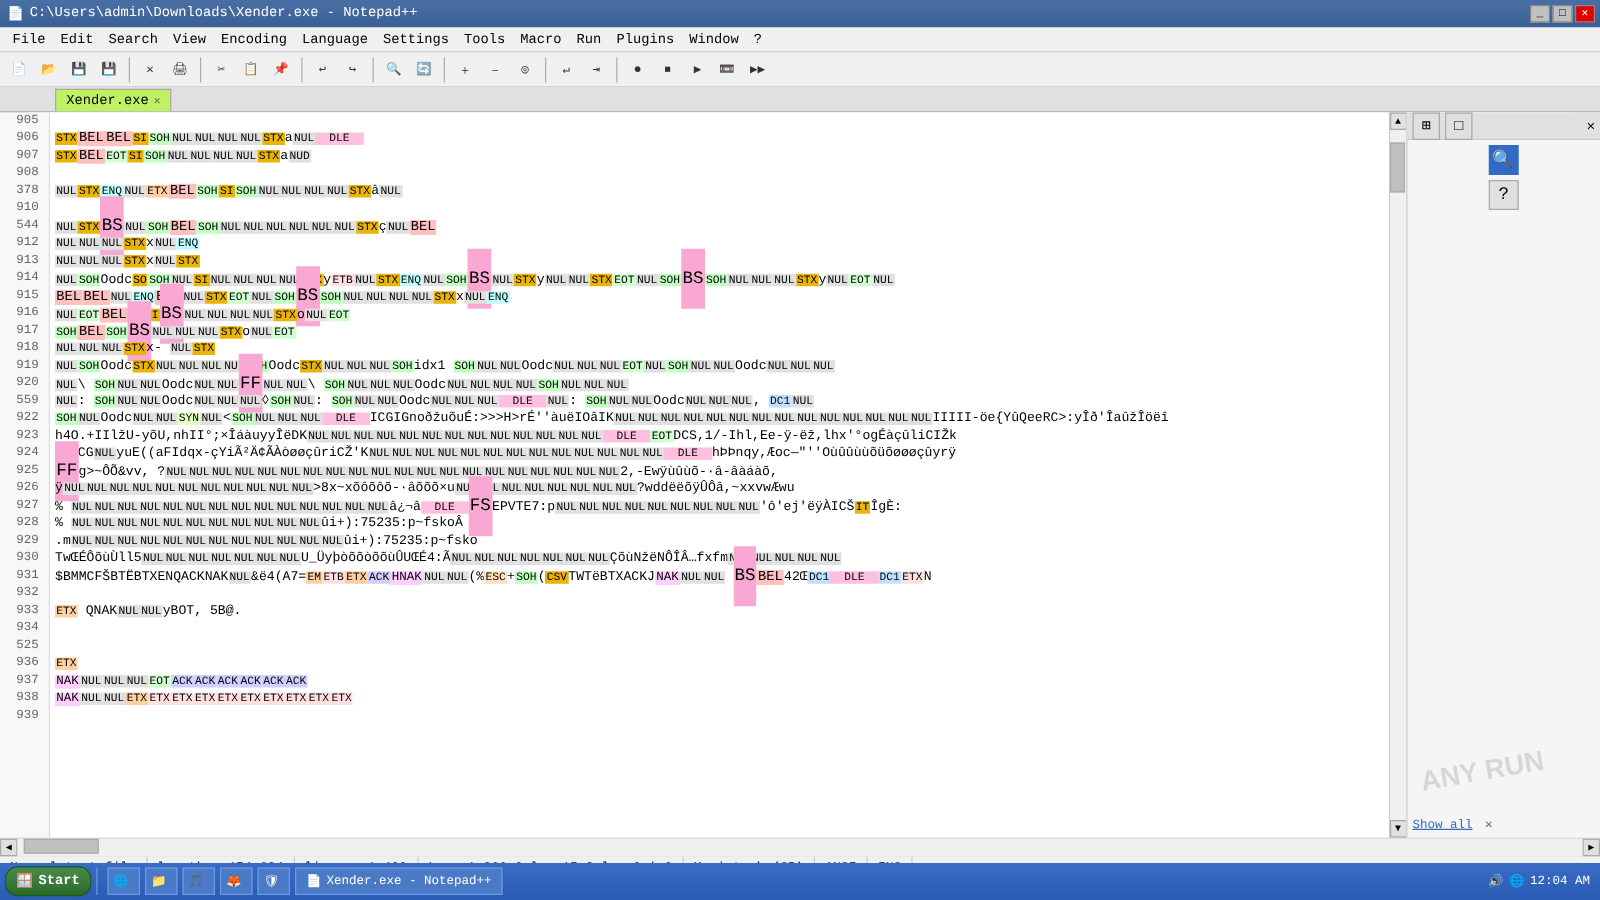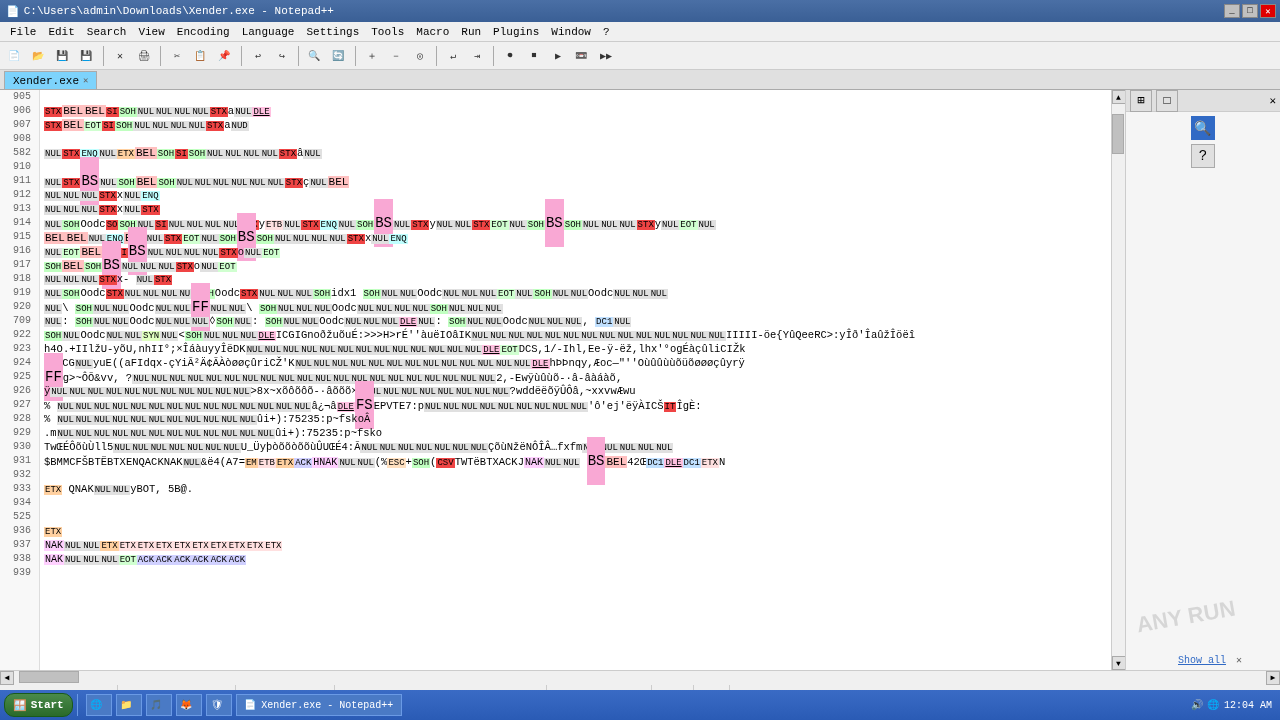--- a/index.html
+++ b/index.html
@@ -77,21 +77,21 @@
     .tab {
       background: #d4d0c8;
       border: 1px solid #aaa;
       border-bottom: none;
       padding: 1px 8px;
       font-size: 11px;
       cursor: pointer;
       height: 18px;
       display: flex; align-items: center; gap: 4px;
     }
-    .tab.active { background: #7dd3fc; }
+    .tab.active { background: #bef264; margin-left: 40px; }
     .tab-close { font-size: 9px; color: #666; cursor: pointer; }
 
     
     .line-numbers {
       background: #f8f8f8;
       border-right: 1px solid #ddd;
       padding: 0 4px;
       font-size: 11px;
       color: #666;
       min-width: 40px;
@@ -269,31 +269,31 @@
       margin-left: auto;
       display: flex;
       align-items: center;
       gap: 4px;
       padding-right: 4px;
     }
     .tray-item { color: white; font-size: 10px; cursor: pointer; }
 
     
     .nul { background: #e0e0e0; color: #000; font-size: 9px; padding: 0 1px; }
-    .stx { background: #ef4444; color: #000; font-size: 9px; padding: 0 1px; }
+    .stx { background: #eab308; color: #000; font-size: 9px; padding: 0 1px; }
     .bel { background: #ffc0c0; color: #000; font-size: 11px; padding: 0 1px; }
     .soh { background: #c0ffc0; color: #000; font-size: 9px; padding: 0 1px; }
     .etx { background: #ffd0a0; color: #000; font-size: 9px; padding: 0 1px; }
     .ack { background: #d0d0ff; color: #000; font-size: 9px; padding: 0 1px; }
     .nak { background: #ffd0ff; color: #000; font-size: 10px; padding: 0 1px; }
     .eot { background: #d0ffd0; color: #000; font-size: 9px; padding: 0 1px; }
     .esc { background: #ffe0c0; color: #000; font-size: 9px; padding: 0 1px; }
     .enq { background: #c0ffff; color: #000; font-size: 9px; padding: 0 1px; }
     .bs  { background: #f9a8d4; color: #000; font-size: 14px; padding: 16px 1px; }
-    .dle { background: #ffc0e0; color: #000; font-size: 9px; padding: 0 1px; text-decoration: underline; }
+    .dle { background: #ffc0e0; color: #000; font-size: 9px; padding: 0 11px; }
     .dc1 { background: #c0e0ff; color: #000; font-size: 9px; padding: 0 1px; }
     .syn { background: #e0ffc0; color: #000; font-size: 9px; padding: 0 1px; }
     .etb { background: #ffe0e0; color: #000; font-size: 9px; padding: 0 1px; }
   </style>
 </head>
 <body>
 
 <div class="title-bar">
   <span style="font-size:11px; padding-left:2px;">📄</span>
   <span class="title-bar-text">C:\Users\admin\Downloads\Xender.exe - Notepad++</span>
@@ -360,33 +360,33 @@
   </div>
 </div>
 
 <div style="display:flex; height: calc(720px - 22px - 20px - 28px - 20px - 20px - 30px); background:#fff;border-radius:23px;">
 
   <div class="line-numbers">
     <div class="line-number">905</div>
     <div class="line-number">906</div>
     <div class="line-number">907</div>
     <div class="line-number">908</div>
-    <div class="line-number">582</div>
+    <div class="line-number">378</div>
     <div class="line-number">910</div>
-    <div class="line-number">911</div>
+    <div class="line-number">544</div>
     <div class="line-number">912</div>
     <div class="line-number">913</div>
     <div class="line-number">914</div>
     <div class="line-number">915</div>
     <div class="line-number">916</div>
     <div class="line-number">917</div>
     <div class="line-number">918</div>
     <div class="line-number">919</div>
     <div class="line-number">920</div>
-    <div class="line-number">709</div>
+    <div class="line-number">559</div>
     <div class="line-number">922</div>
     <div class="line-number">923</div>
     <div class="line-number">924</div>
     <div class="line-number">925</div>
     <div class="line-number">926</div>
     <div class="line-number">927</div>
     <div class="line-number">928</div>
     <div class="line-number">929</div>
     <div class="line-number">930</div>
     <div class="line-number">931</div>
@@ -461,23 +461,23 @@
       <div class="code-line">&nbsp;</div>
 
       <div class="code-line"><span class="etx">ETX</span> QNAK<span class="nul">NUL</span><span class="nul">NUL</span>yBOT, 5B@.</div>
 
       <div class="code-line">&nbsp;</div>
 
       <div class="code-line">&nbsp;</div>
 
       <div class="code-line"><span class="etx">ETX</span></div>
 
+      <div class="code-line"><span class="nak">NAK</span><span class="nul">NUL</span><span class="nul">NUL</span><span class="nul">NUL</span><span class="eot">EOT</span><span class="ack">ACK</span><span class="ack">ACK</span><span class="ack">ACK</span><span class="ack">ACK</span><span class="ack">ACK</span><span class="ack">ACK</span></div>
+
       <div class="code-line"><span class="nak">NAK</span><span class="nul">NUL</span><span class="nul">NUL</span><span class="etx">ETX</span><span class="etb">ETX</span><span class="etb">ETX</span><span class="etb">ETX</span><span class="etb">ETX</span><span class="etb">ETX</span><span class="etb">ETX</span><span class="etb">ETX</span><span class="etb">ETX</span><span class="etb">ETX</span></div>
-
-      <div class="code-line"><span class="nak">NAK</span><span class="nul">NUL</span><span class="nul">NUL</span><span class="nul">NUL</span><span class="eot">EOT</span><span class="ack">ACK</span><span class="ack">ACK</span><span class="ack">ACK</span><span class="ack">ACK</span><span class="ack">ACK</span><span class="ack">ACK</span></div>
     </div>
   </div>
 
   <div class="scrollbar-v">
     <div class="scroll-arrow">▲</div>
     <div class="scroll-track">
       <div class="scroll-thumb"></div>
     </div>
     <div class="scroll-arrow">▼</div>
   </div>
@@ -492,21 +492,21 @@
     </div>
     <div class="panel-content">
       <div class="panel-search-btn">🔍</div>
       <div class="panel-help-btn">?</div>
     </div>
 
     <div style="flex:1; position:relative;">
       <div style="position:absolute; bottom:20px; left:10px; opacity:0.12; font-size:22px; font-weight:bold; color:#000; transform:rotate(-10deg); pointer-events:none; font-family:Arial,sans-serif;">ANY RUN</div>
     </div>
     <div style="padding:4px; font-size:10px; color:#666;">
-      <span style="color:#316ac5; cursor:pointer; text-decoration:underline;margin-left:48px;">Show all</span>
+      <span style="color:#316ac5; cursor:pointer; text-decoration:underline;">Show all</span>
       <span style="margin-left:4px; cursor:pointer;">✕</span>
     </div>
   </div>
 </div>
 
 <div class="hscroll-bar" style="display:flex; height:14px;">
   <div class="hscroll-arrow">◀</div>
   <div class="hscroll-track">
     <div class="hscroll-thumb"></div>
   </div>

